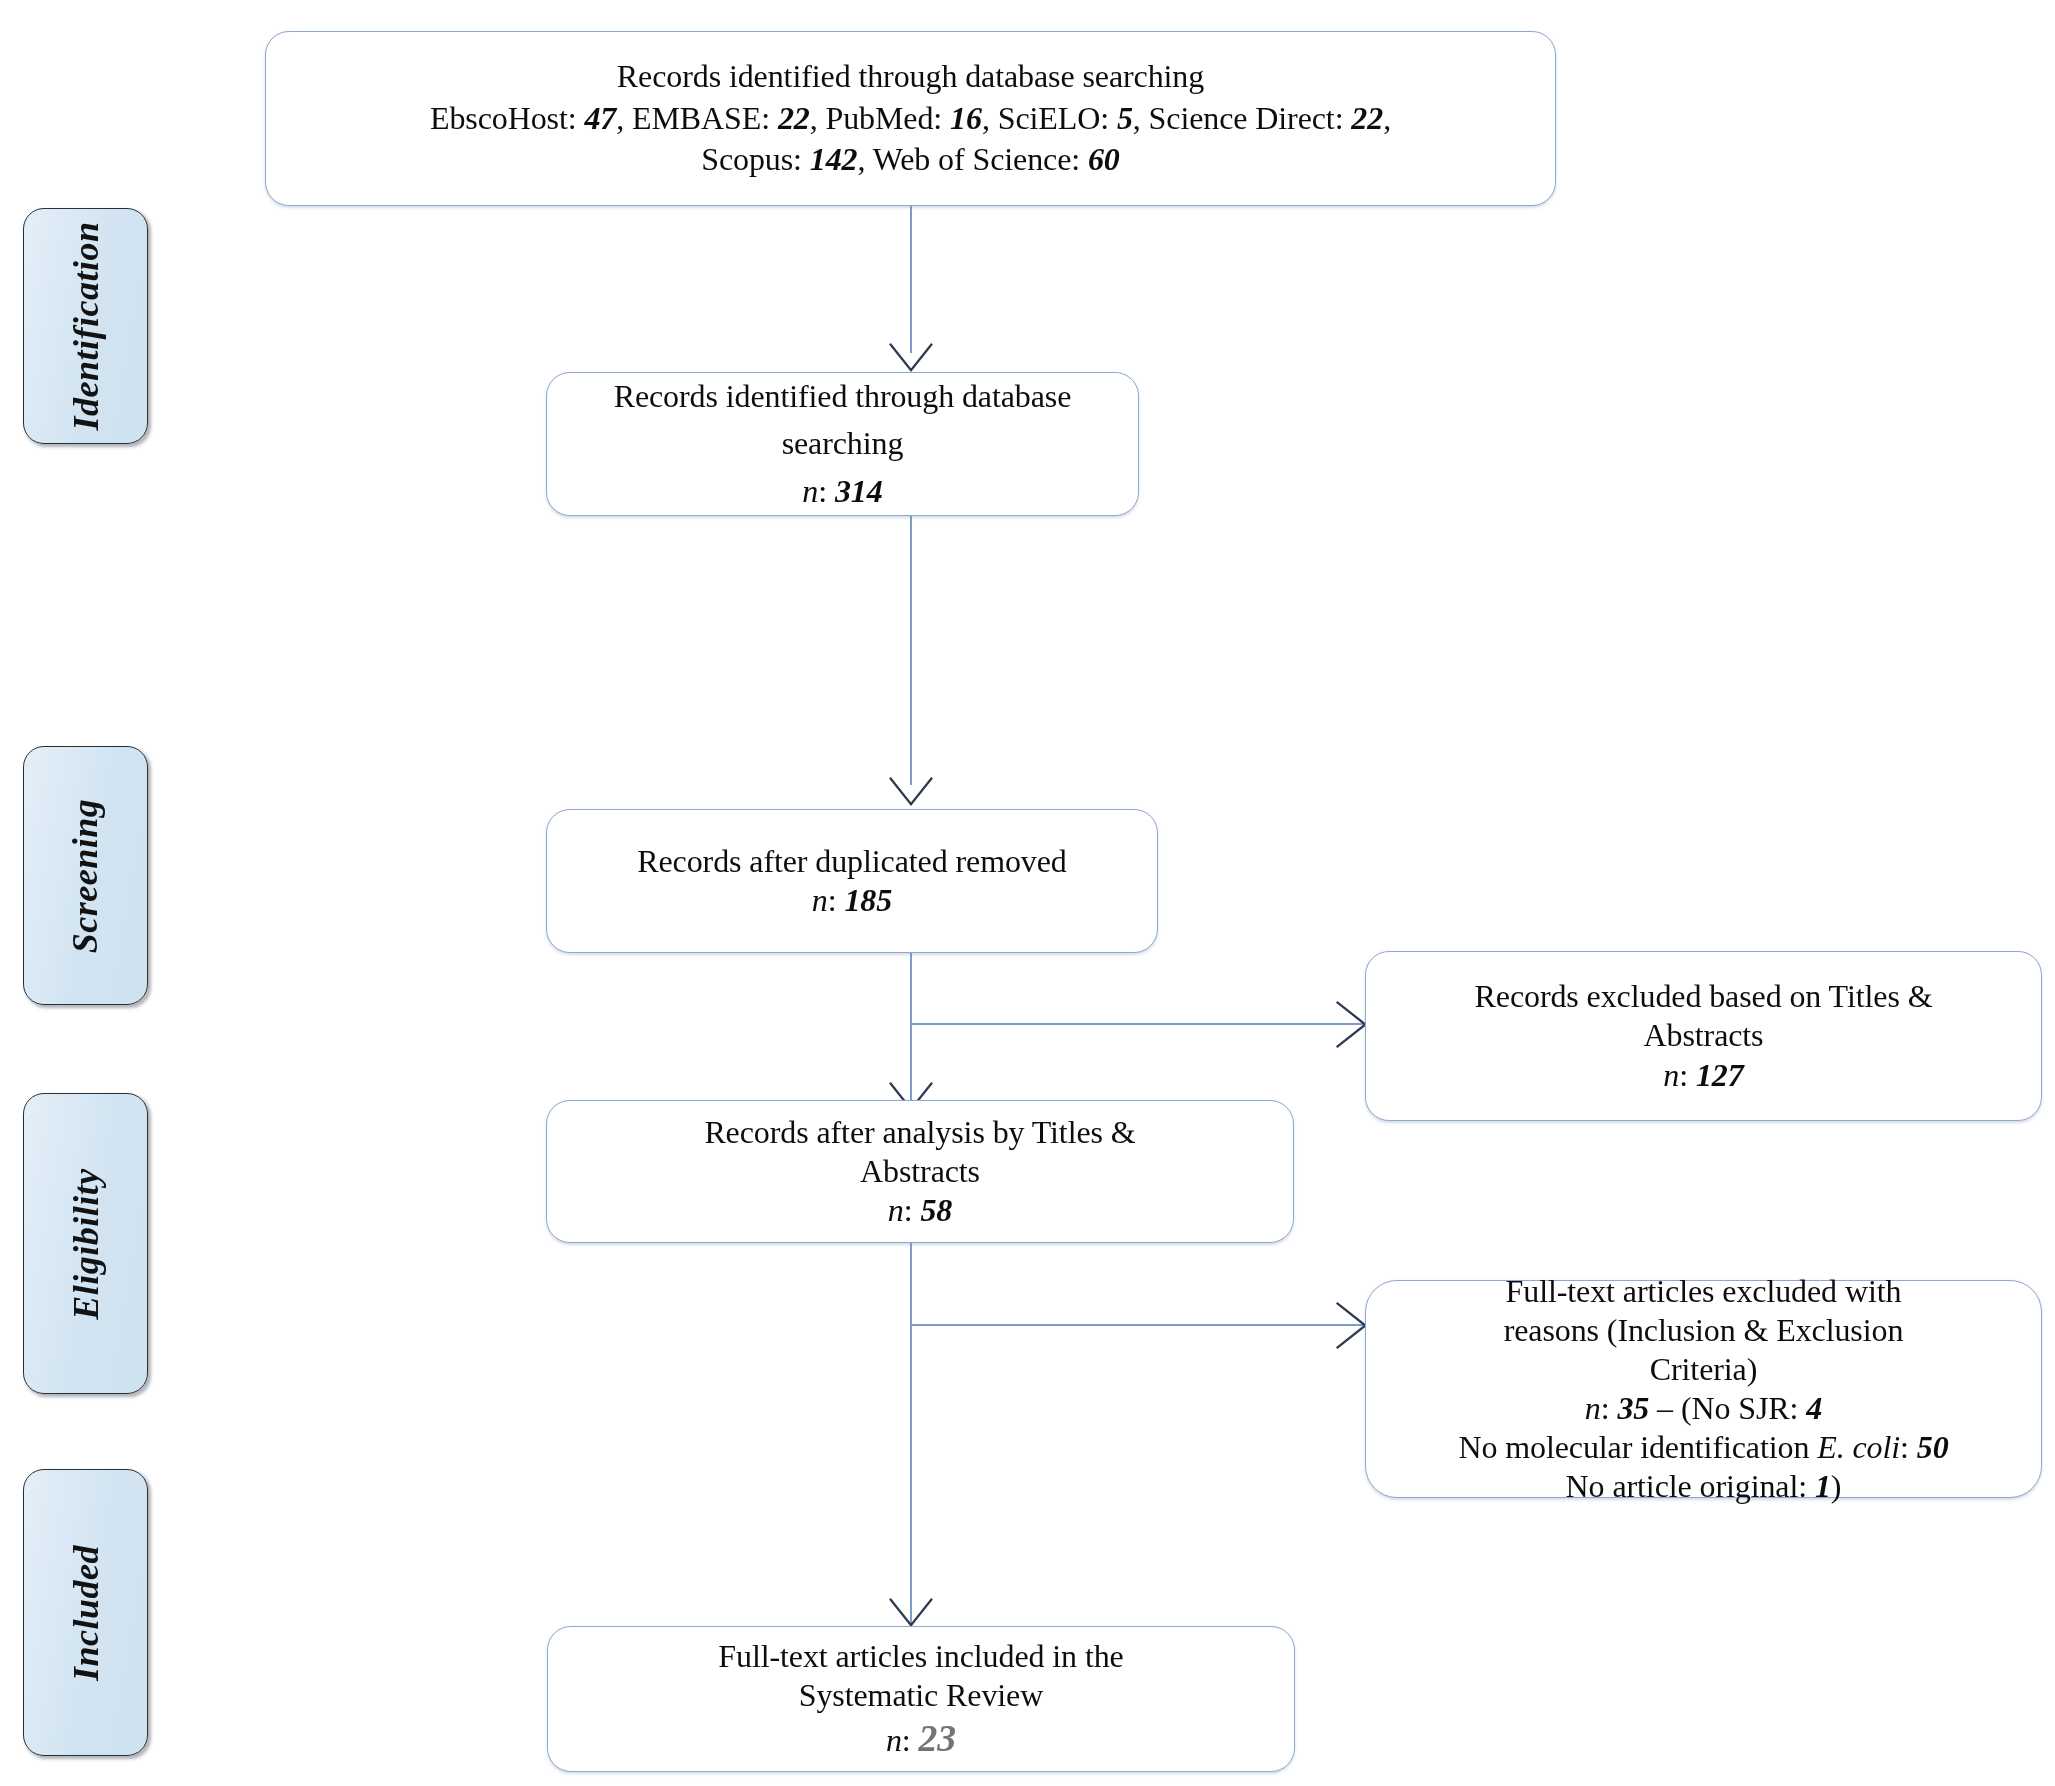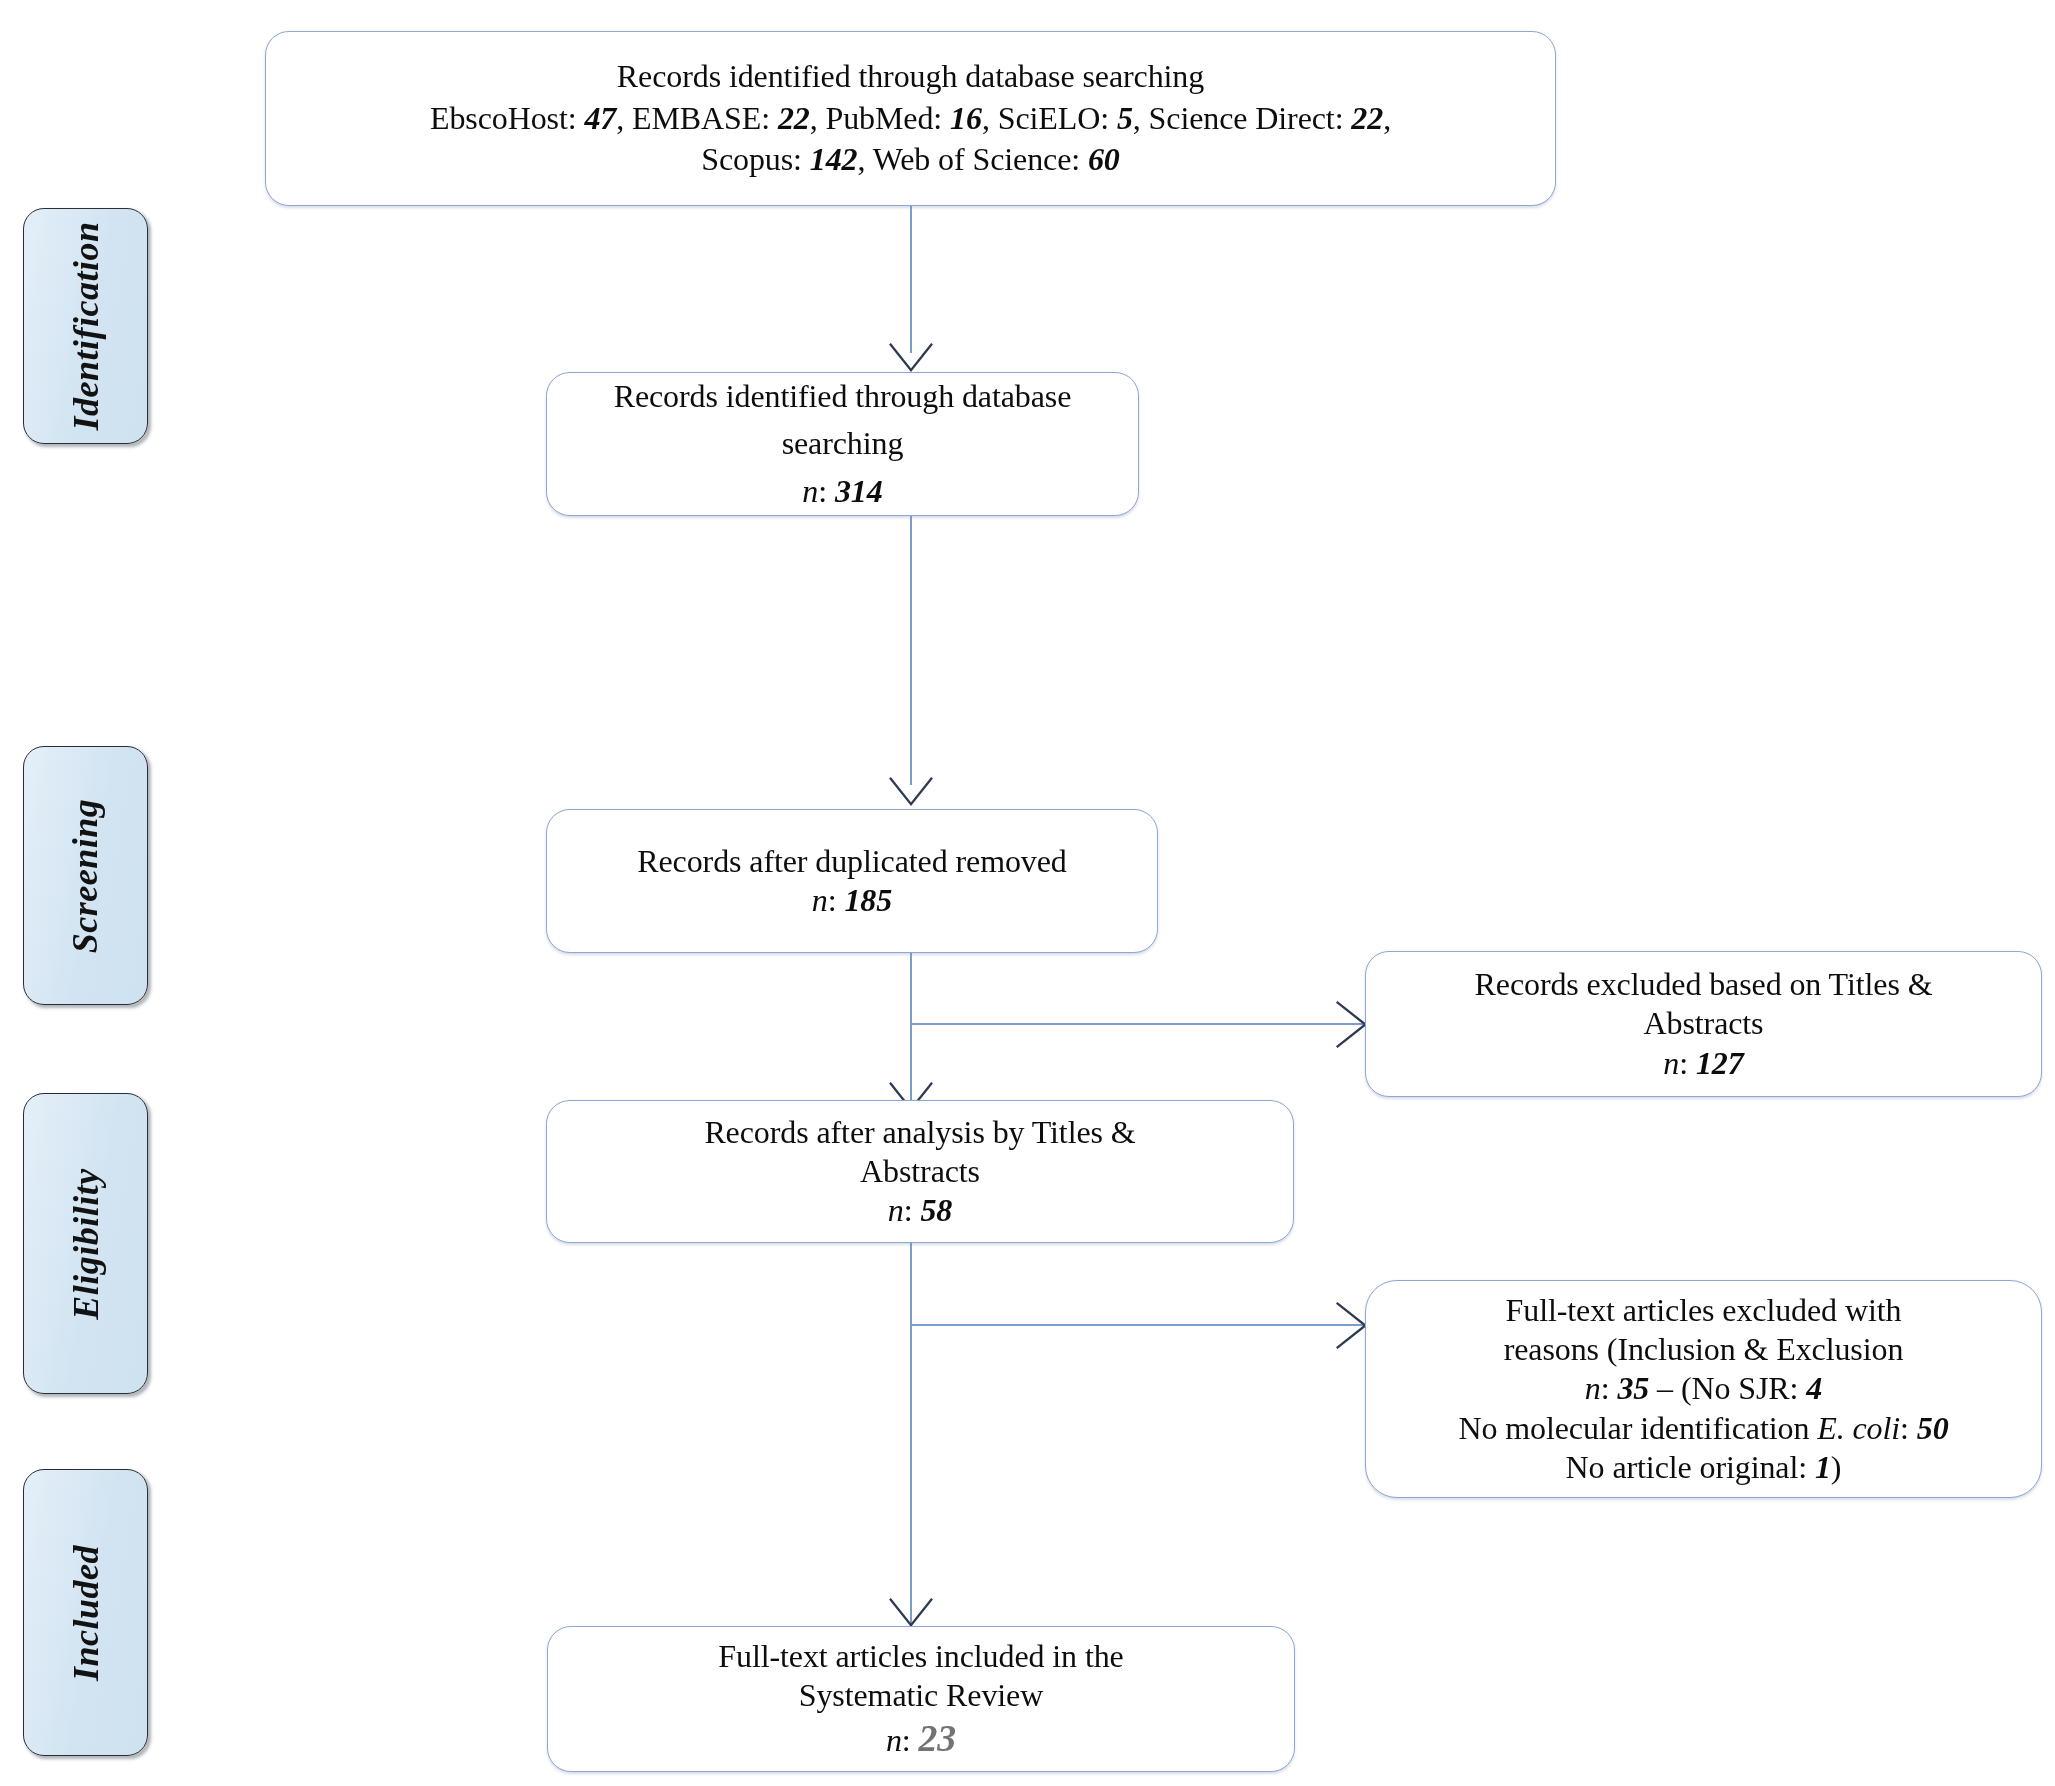--- a/index.html
+++ b/index.html
@@ -180,39 +180,40 @@
     </span>
   </div>
 
   <div class="flow-box" style="left:546px; top:809px; width:612px; height:144px;">
     <span class="line tight">Records after duplicated removed</span>
     <span class="line tight">
       <span class="n-ital">n</span><span>: </span><span class="num">185</span>
     </span>
   </div>
 
-  <div class="flow-box" style="left:1365px; top:951px; width:677px; height:146px;">
+  <div class="flow-box" style="left:1365px; top:951px; width:677px; height:170px;">
     <span class="line tight">Records excluded based on Titles &amp;</span>
     <span class="line tight">Abstracts</span>
     <span class="line tight">
       <span class="n-ital">n</span><span>: </span><span class="num">127</span>
     </span>
   </div>
 
   <div class="flow-box" style="left:546px; top:1100px; width:748px; height:143px;">
     <span class="line tight">Records after analysis by Titles &amp;</span>
     <span class="line tight">Abstracts</span>
     <span class="line tight">
       <span class="n-ital">n</span><span>: </span><span class="num">58</span>
     </span>
   </div>
 
   <div class="flow-box" style="left:1365px; top:1280px; width:677px; height:218px; border-radius:32px; padding:4.6px 9.3px;">
     <span class="line tight">Full-text articles excluded with</span>
     <span class="line tight">reasons (Inclusion &amp; Exclusion</span>
+    <span class="line tight">Criteria)</span>
     <span class="line tight">
       <span class="n-ital">n</span><span>: </span><span class="num">35</span><span> – (No SJR: </span><span class="num">4</span>
     </span>
     <span class="line tight">
       <span>No molecular identification </span><span class="sp-ital">E. coli</span><span>: </span><span class="num">50</span>
     </span>
     <span class="line tight">
       <span>No article original: </span><span class="num">1</span><span>)</span>
     </span>
   </div>

